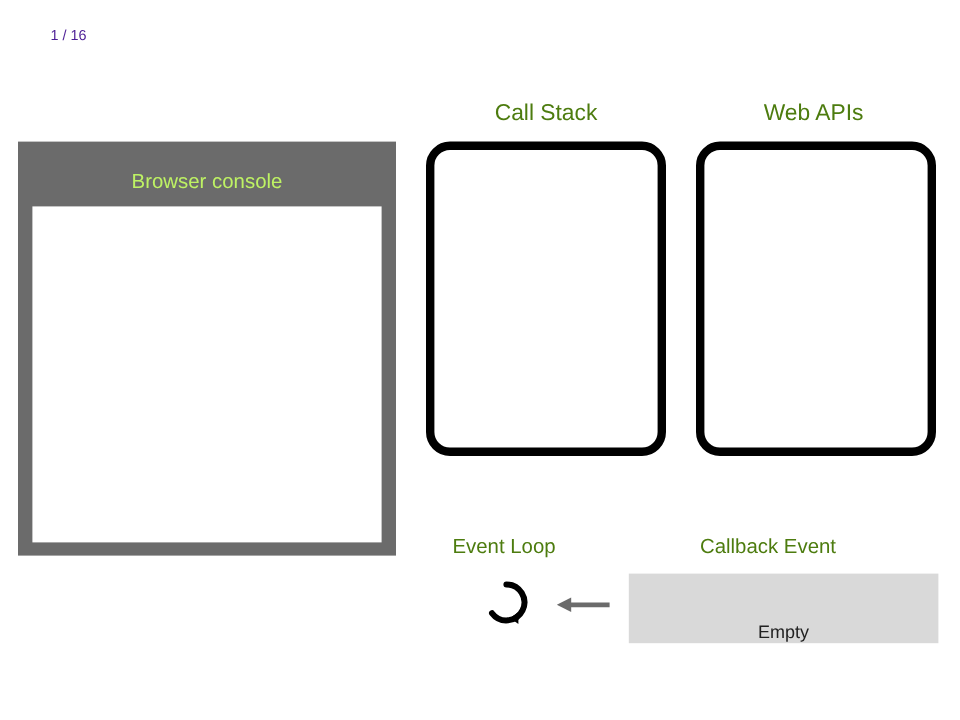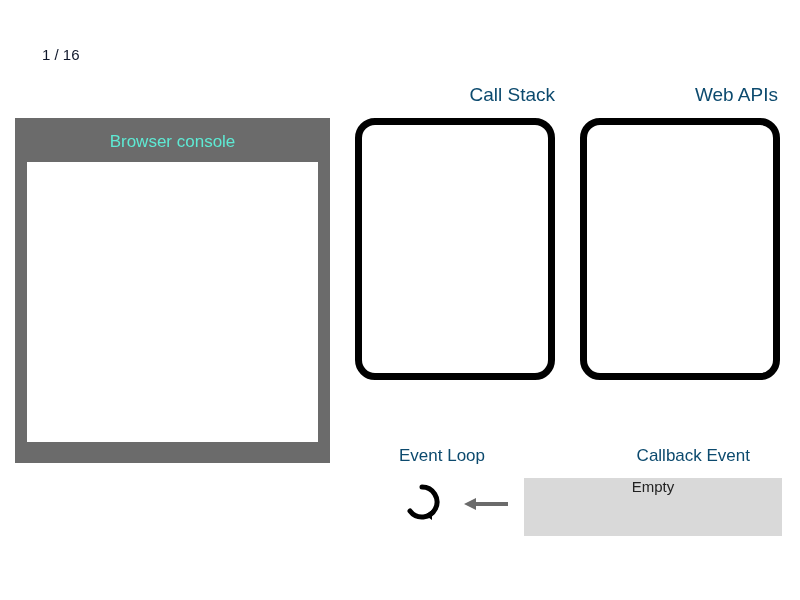--- a/index.html
+++ b/index.html
@@ -8,48 +8,47 @@
     height: 600px;
     background: #fff;
     font-family: Arial, Helvetica, sans-serif;
     position: relative;
     overflow: hidden;
   }
   .counter {
     position: absolute;
     top: 22px;
     left: 42px;
-    font-size: 15px;
-    color: #0f172a;
-    margin-top: 24px;
+    font-size: 12px;
+    color: #4c1d95;
   }
   .console-panel {
     position: absolute;
     left: 15px;
     top: 118px;
     width: 315px;
     height: 345px;
     background: #6b6b6b;
   }
   .console-header {
     text-align: center;
-    color: #5eead4;
+    color: #bef264;
     font-size: 17px;
-    padding: 14px 0 10px 0;
+    padding: 24px 0 10px 0;
   }
   .console-body {
     background: #fff;
     margin: 0 12px 12px 12px;
     height: 280px;
   }
   .section-title {
     position: absolute;
     font-size: 19px;
-    color: #0c4a6e;
-    text-align: right;
+    color: #4d7c0f;
+    text-align: center;
   }
   .title-callstack { left: 355px; top: 84px; width: 200px; }
   .title-webapis   { left: 578px; top: 84px; width: 200px; }
   .stack-box {
     position: absolute;
     top: 118px;
     width: 200px;
     height: 262px;
     border: 7px solid #000;
     border-radius: 20px;
@@ -74,21 +73,21 @@
     height: 18px;
   }
   .cb-queue {
     position: absolute;
     left: 524px;
     top: 478px;
     width: 258px;
     height: 58px;
     background: #d9d9d9;
     display: flex;
-    align-items: flex-start;
+    align-items: flex-end;
     justify-content: center;
     font-size: 15px;
     color: #222;
   }
 </style>
 </head>
 <body>
 
 <div class="counter">
   <span>1</span><span> / </span><span>16</span>

